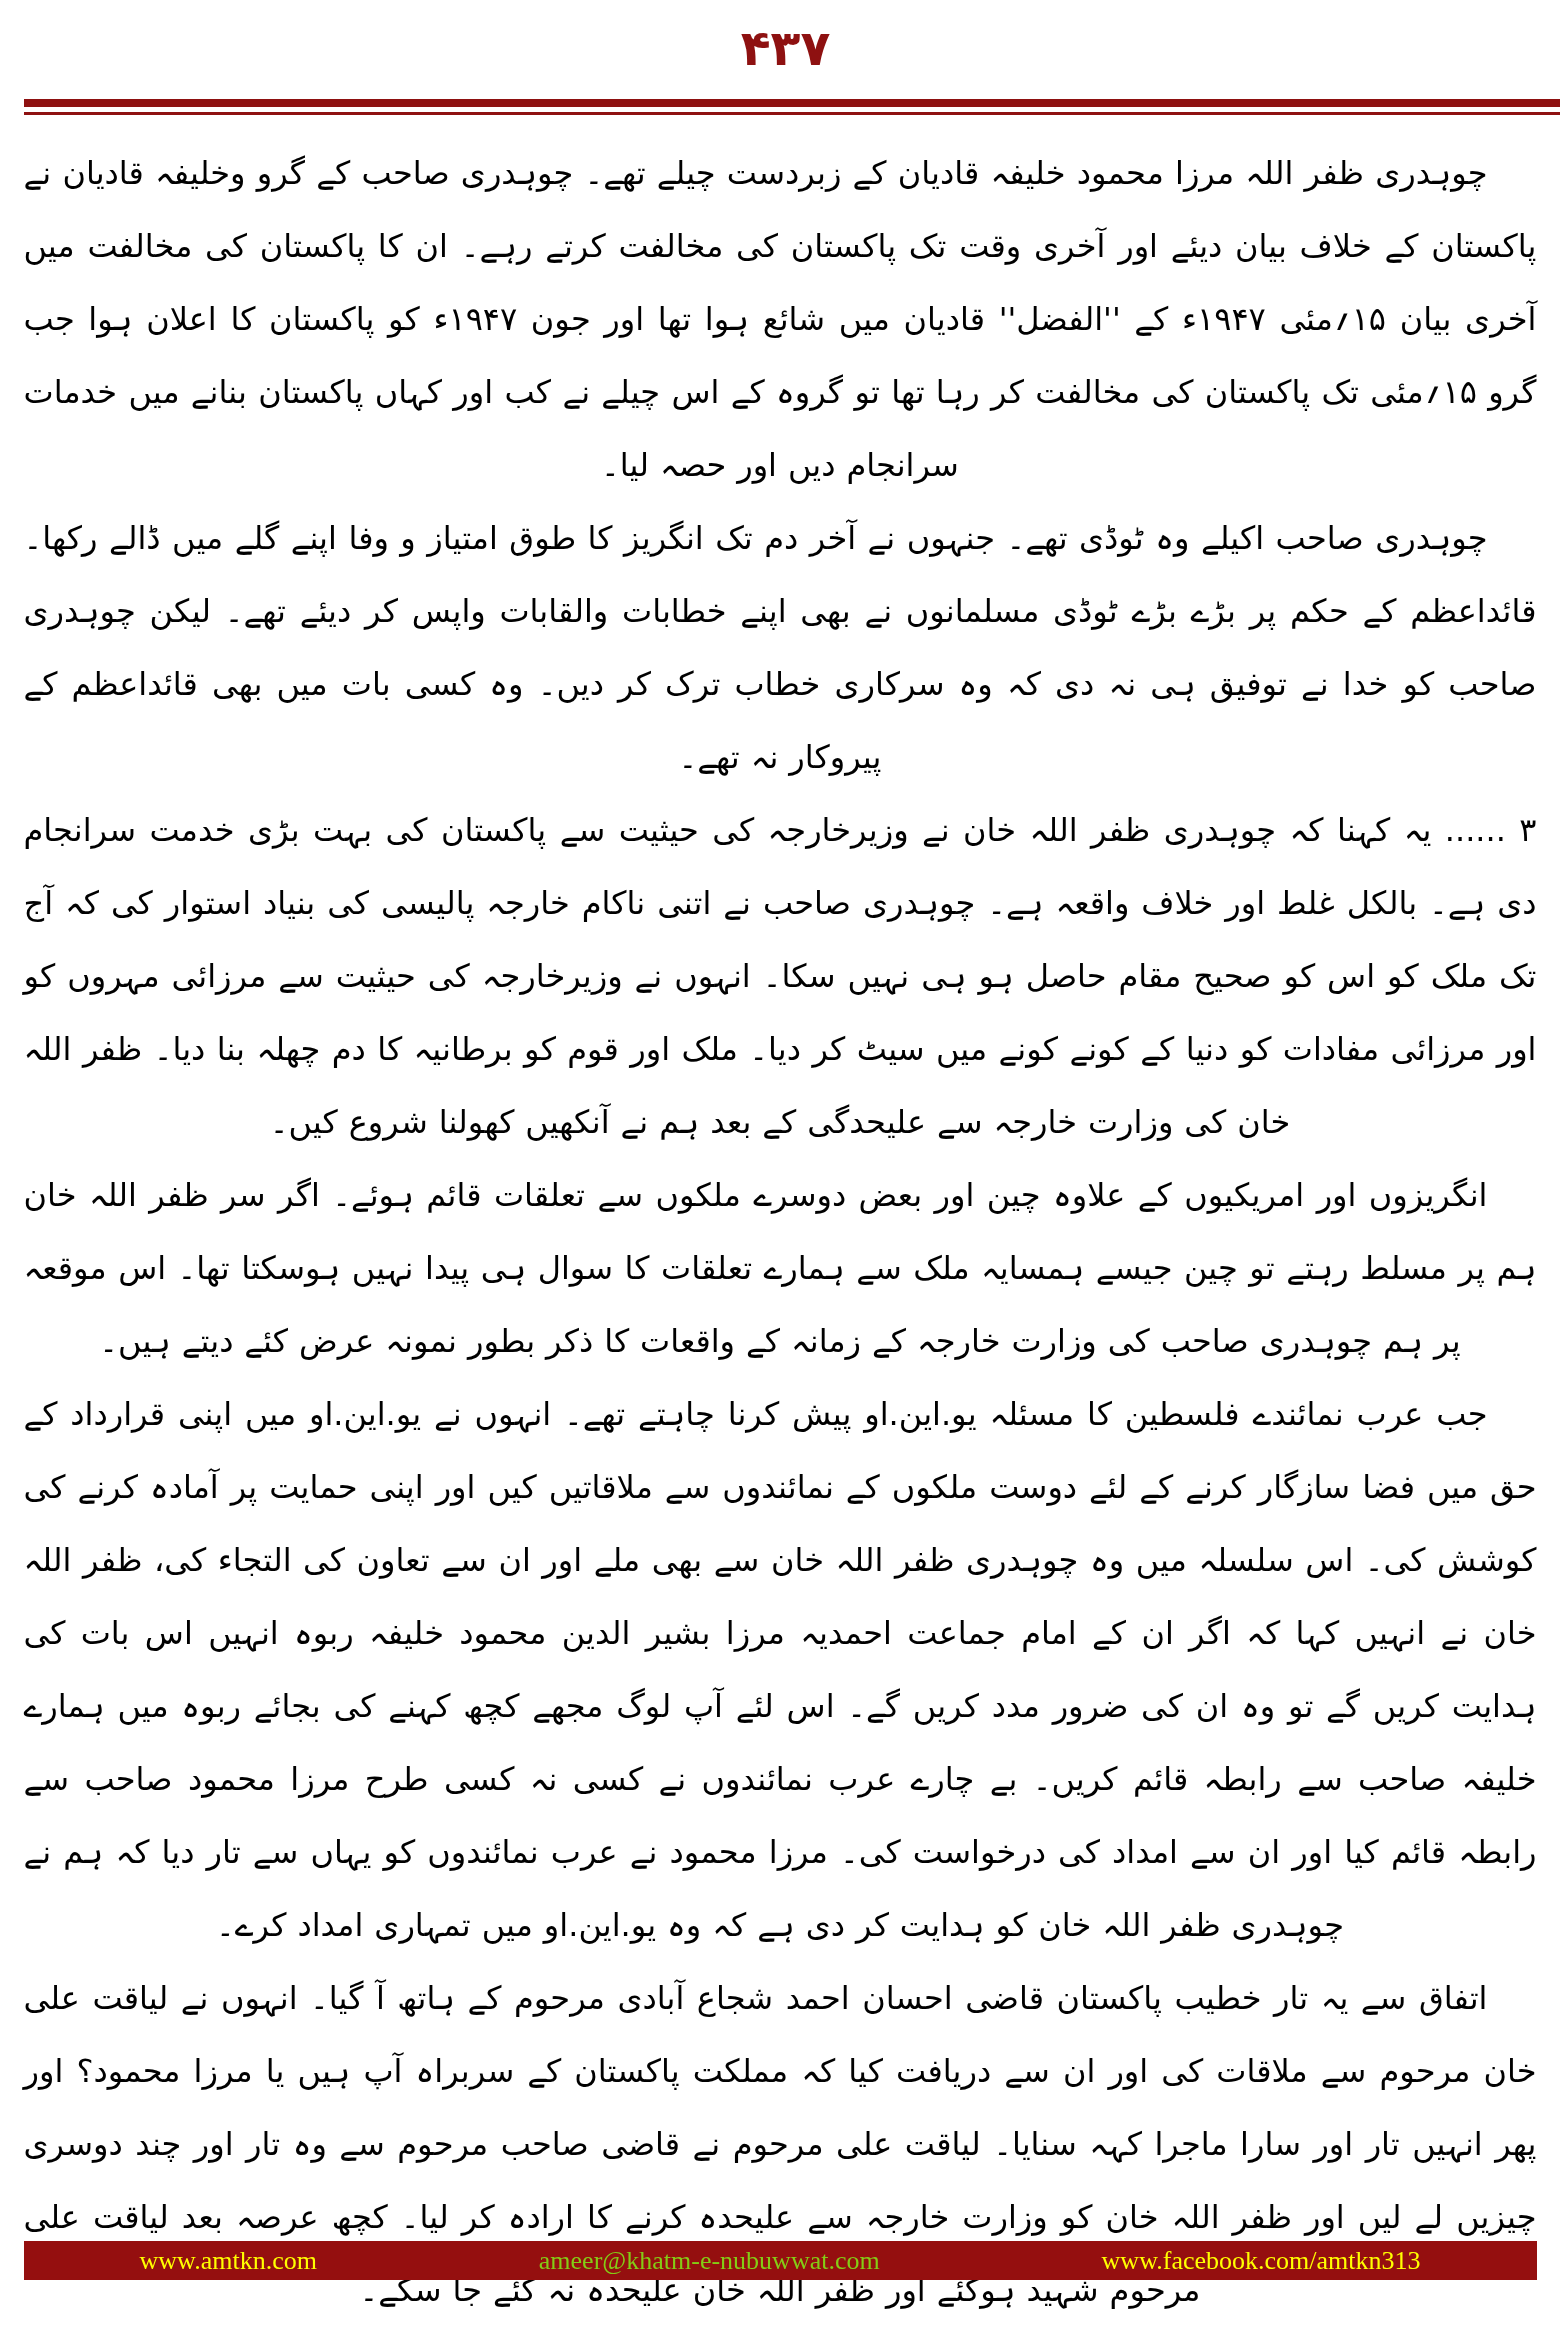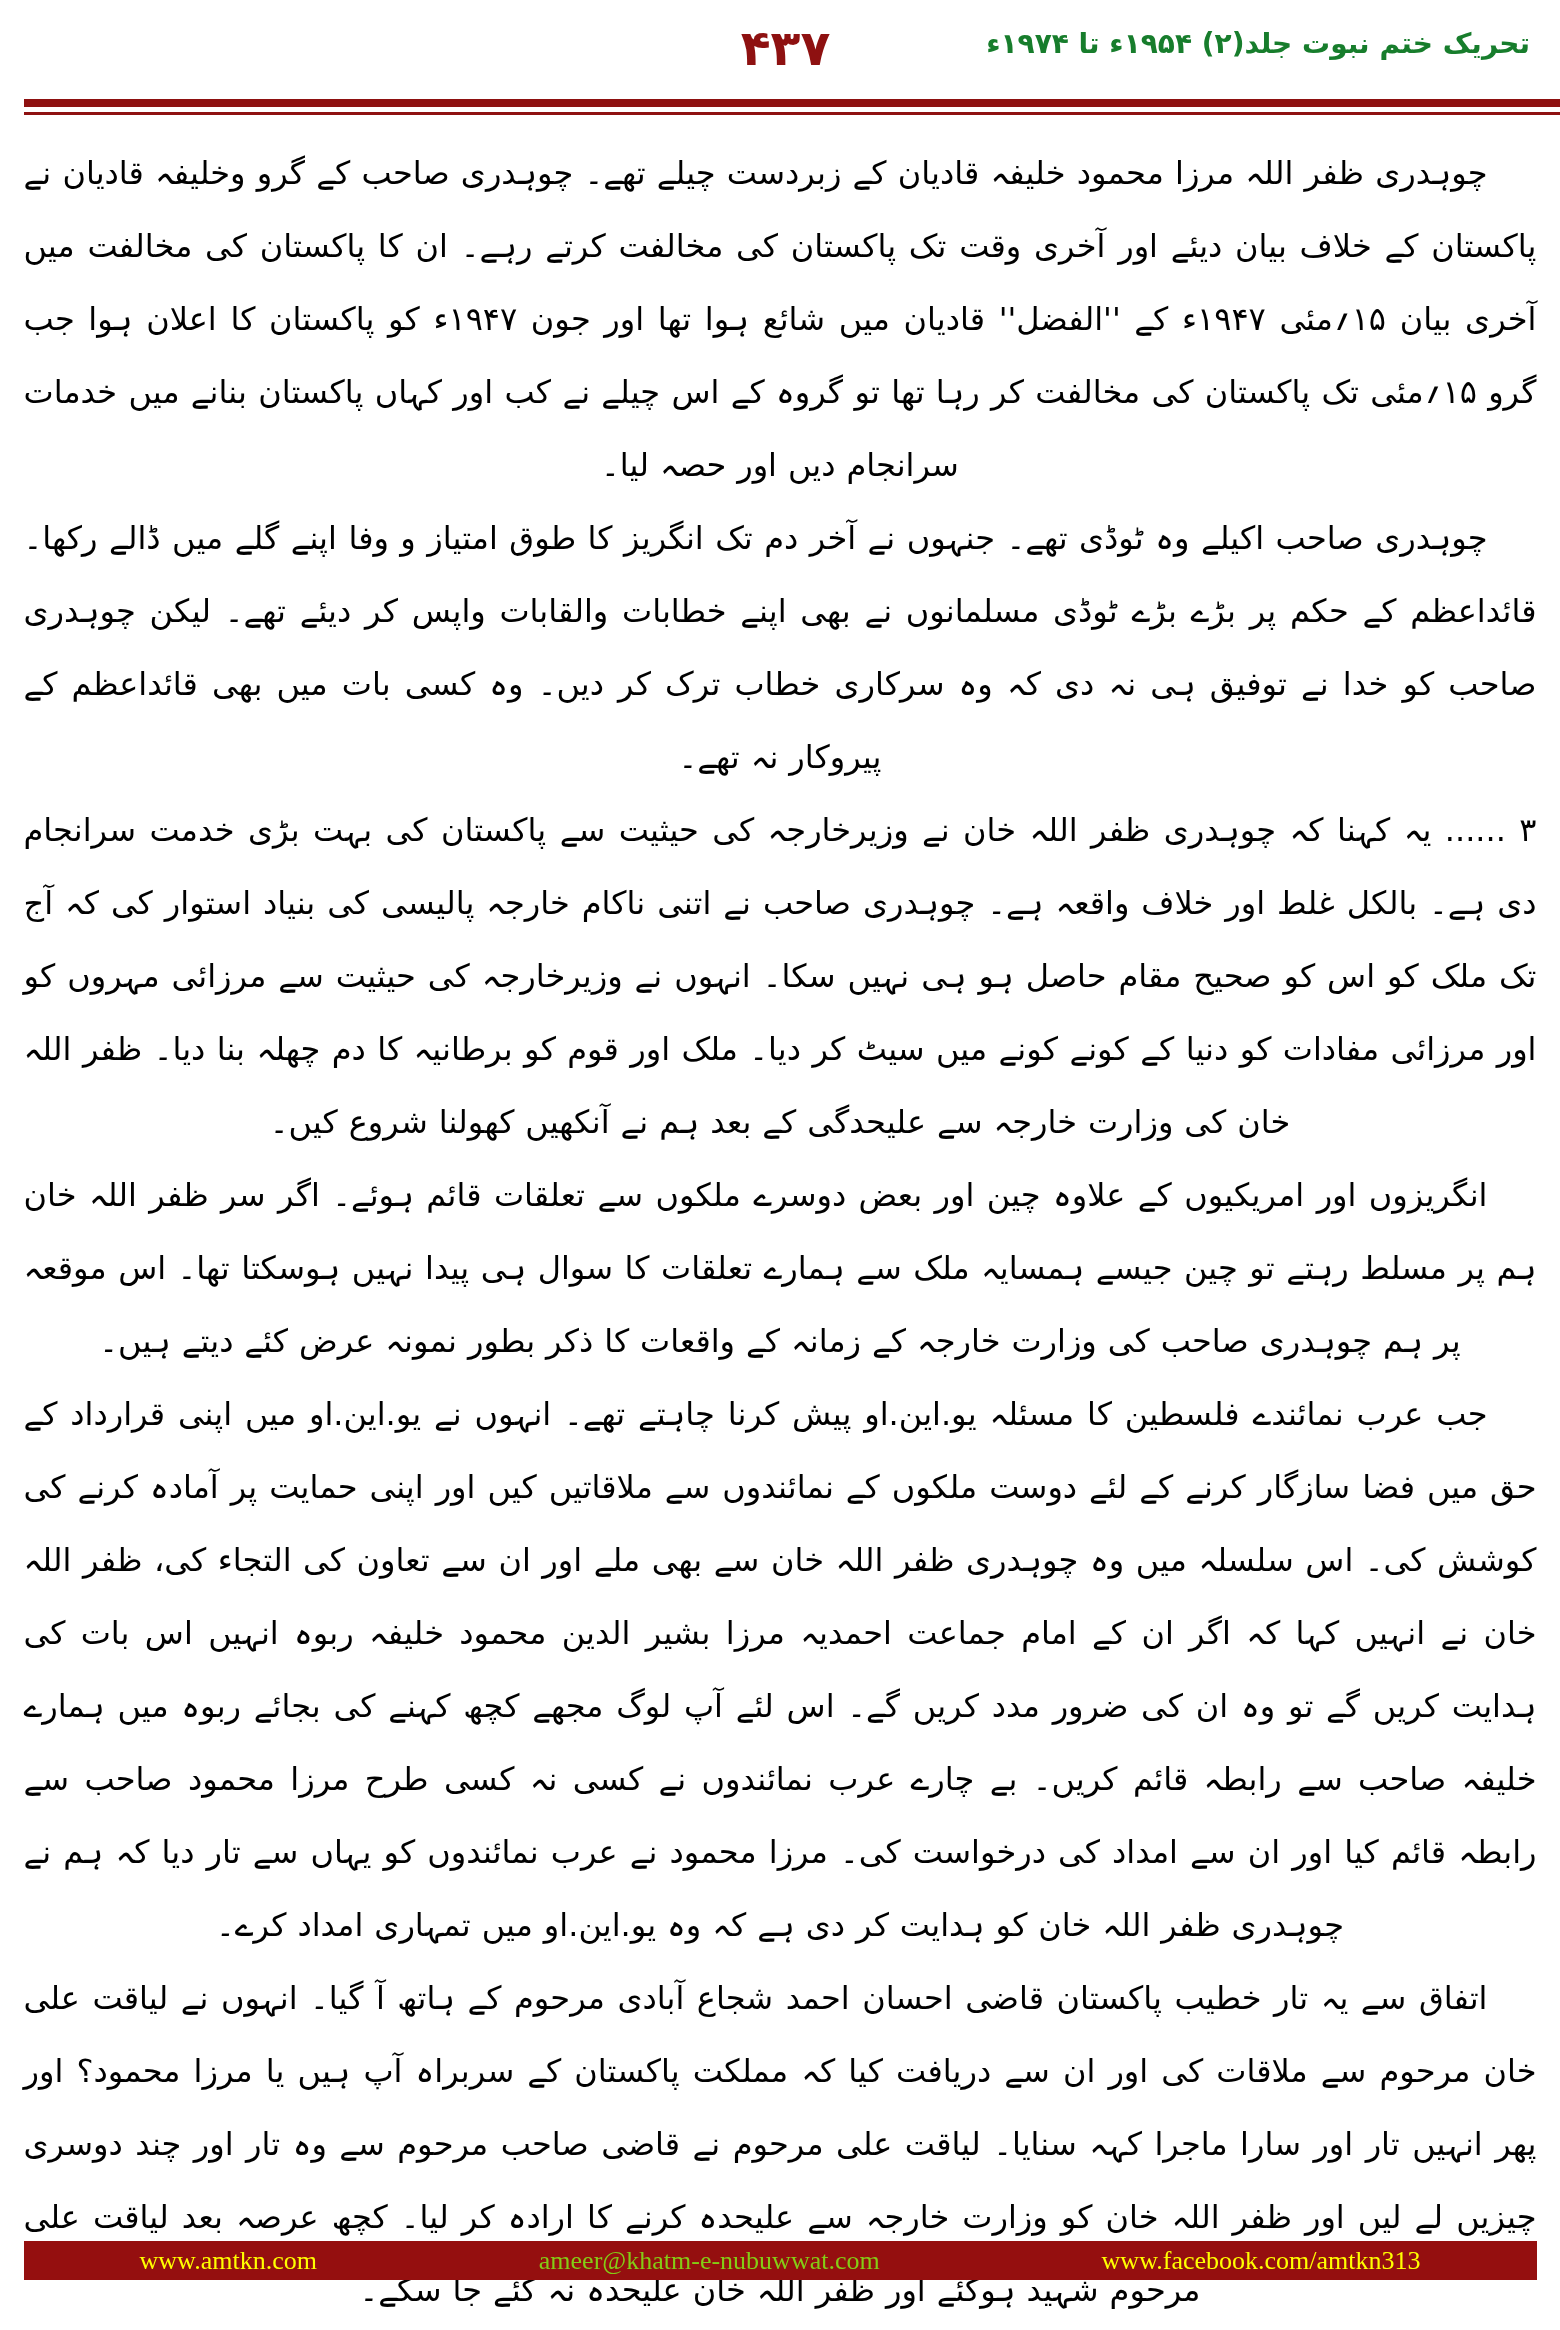--- a/index.html
+++ b/index.html
@@ -77,21 +77,20 @@
     font-size: 26px;
     white-space: nowrap;
   }
   .footer-site, .footer-facebook { color: #ffff00; }
   .footer-email { color: #84cc16; }
 </style>
 </head>
 <body>
 
 <header class="header">
-  <div class="header-title">تحریک ختم نبوت جلد(۲) ۱۹۵۴ء تا ۱۹۷۴ء</div>
 </header>
 
 <div class="page-number">۴۳۷</div>
 
 <div class="rule-wrap">
   <div class="rule-thick"></div>
   <div class="rule-thin"></div>
 </div>
 
 <main class="content">

